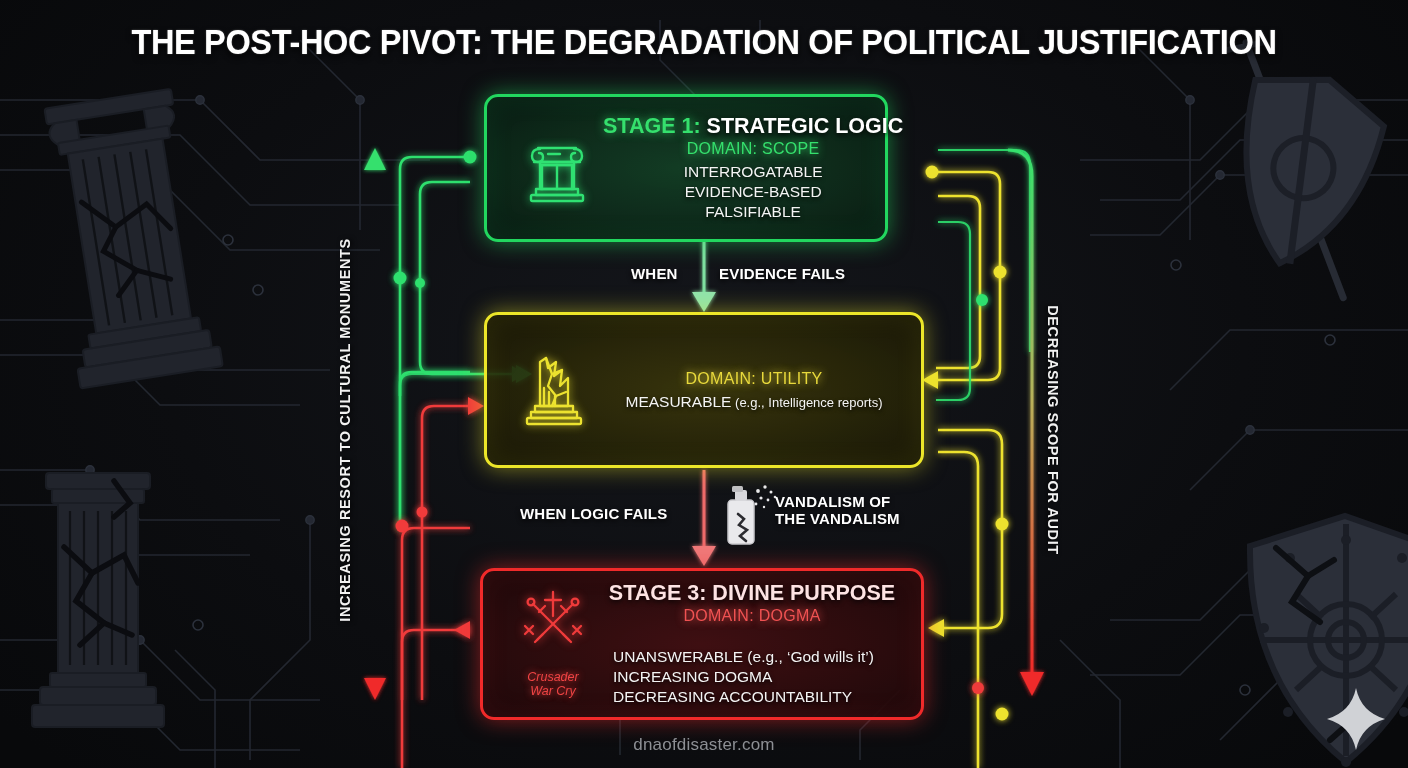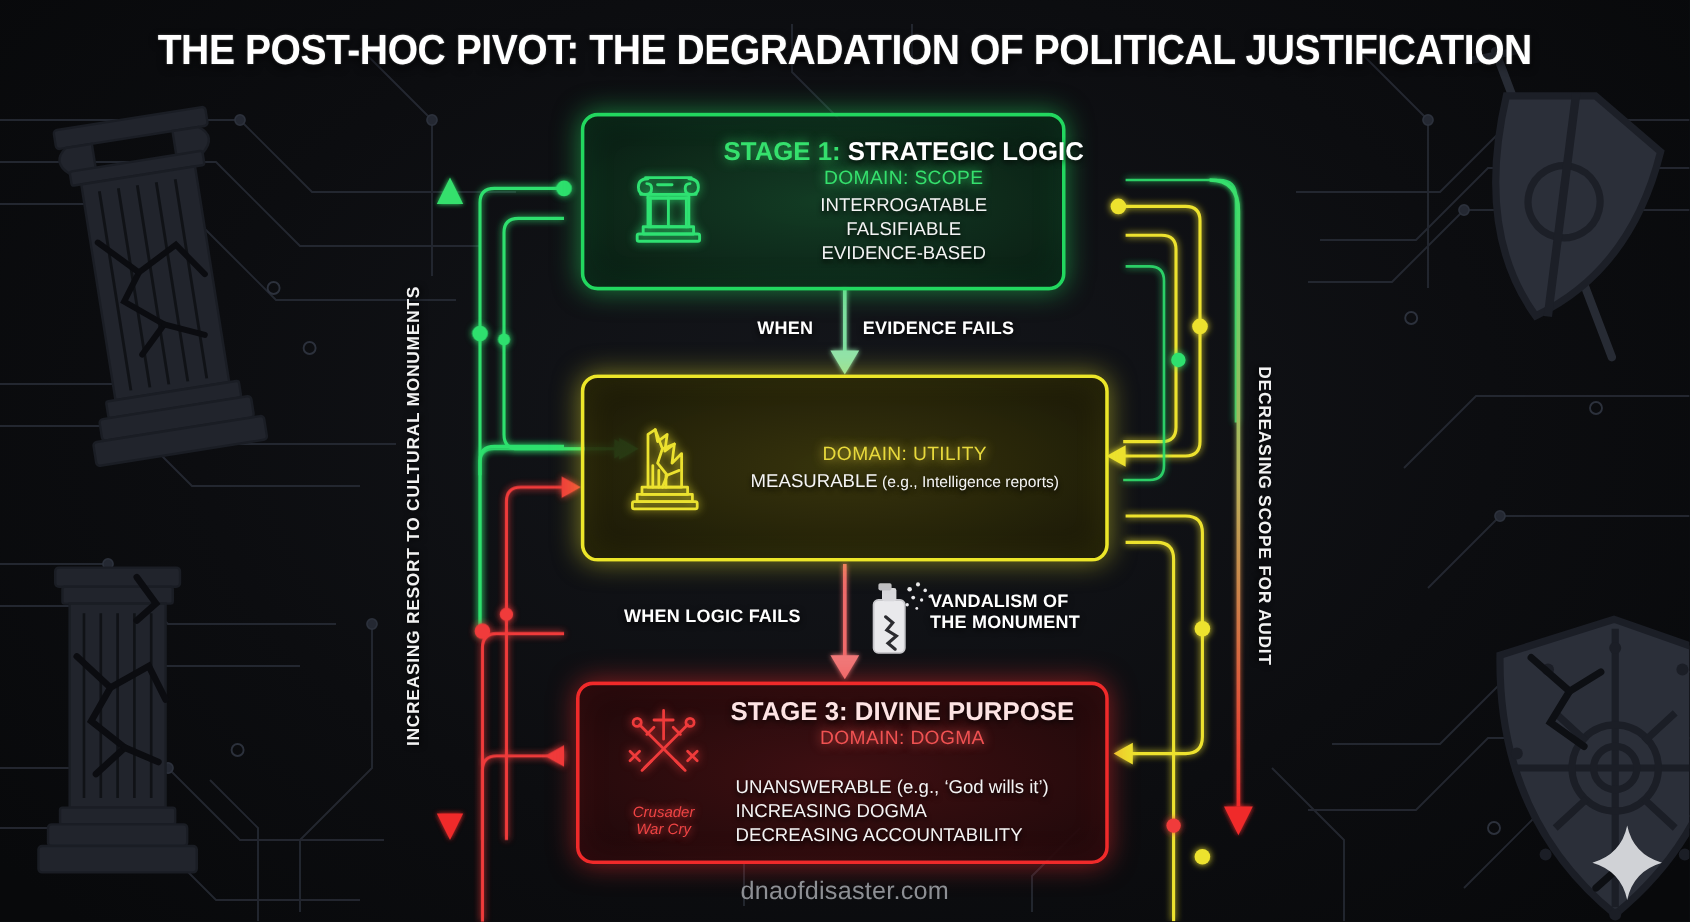--- a/index.html
+++ b/index.html
@@ -170,21 +170,21 @@
   .axis-right {
     left: 1053px; top: 430px;
     transform: translate(-50%, -50%) rotate(90deg);
   }
 
   
   .footer {
     position: absolute;
     left: 0; bottom: 13px; width: 1408px;
     text-align: center;
-    font-size: 21px;
+    font-size: 17px;
     color: #8d8f94;
     letter-spacing: 0.2px;
     z-index: 7;
   }
 
   svg { display: block; overflow: visible; }
 </style>
 </head>
 <body>
 
@@ -462,22 +462,22 @@
           <rect x="7" y="62" width="52" height="6" rx="1.5"></rect>
           <path d="M24 21 H36"></path>
         </g>
       </svg>
     </div>
     <div class="box-text">
       <div class="stage-title"><span class="num">STAGE 1:</span><span> STRATEGIC LOGIC</span></div>
       <div class="domain">DOMAIN: SCOPE</div>
       <div class="bullets">
         <div>INTERROGATABLE</div>
+        <div>EVIDENCE-BASED</div>
         <div>FALSIFIABLE</div>
-        <div>EVIDENCE-BASED</div>
       </div>
     </div>
   </div>
 
   <div class="stage-box box-yellow">
     <div class="box-icon">
       <svg width="70" height="76" viewBox="0 0 70 76">
         <g fill="none" stroke="#ece22f" stroke-width="2.3" stroke-linecap="round" stroke-linejoin="round" style="filter: drop-shadow(0 0 4px rgba(236,226,47,0.85));">
           <path d="M18 10 L24 6 L26 16 L34 10 L32 24 L40 18 L38 34 L46 26 V54 H18 Z"></path>
           <path d="M24 6 L30 22 L26 34 L34 44 L30 54"></path>
@@ -529,21 +529,21 @@
       </div>
     </div>
   </div>
 
   <div class="connector-label" style="left:631px; top:265px;">WHEN</div>
   <div class="connector-label" style="left:719px; top:265px;">EVIDENCE FAILS</div>
 
   <div class="connector-label" style="left:520px; top:505px;">WHEN LOGIC FAILS</div>
   <div class="connector-label two-line" style="left:775px; top:493px;">
     <div>VANDALISM OF</div>
-    <div>THE MONUMENT</div>
+    <div>THE VANDALISM</div>
   </div>
 
   <div class="axis-label axis-left">INCREASING RESORT TO CULTURAL MONUMENTS</div>
   <div class="axis-label axis-right">DECREASING SCOPE FOR AUDIT</div>
 
   <div class="footer">dnaofdisaster.com</div>
 
 </div>
 
 </body></html>

